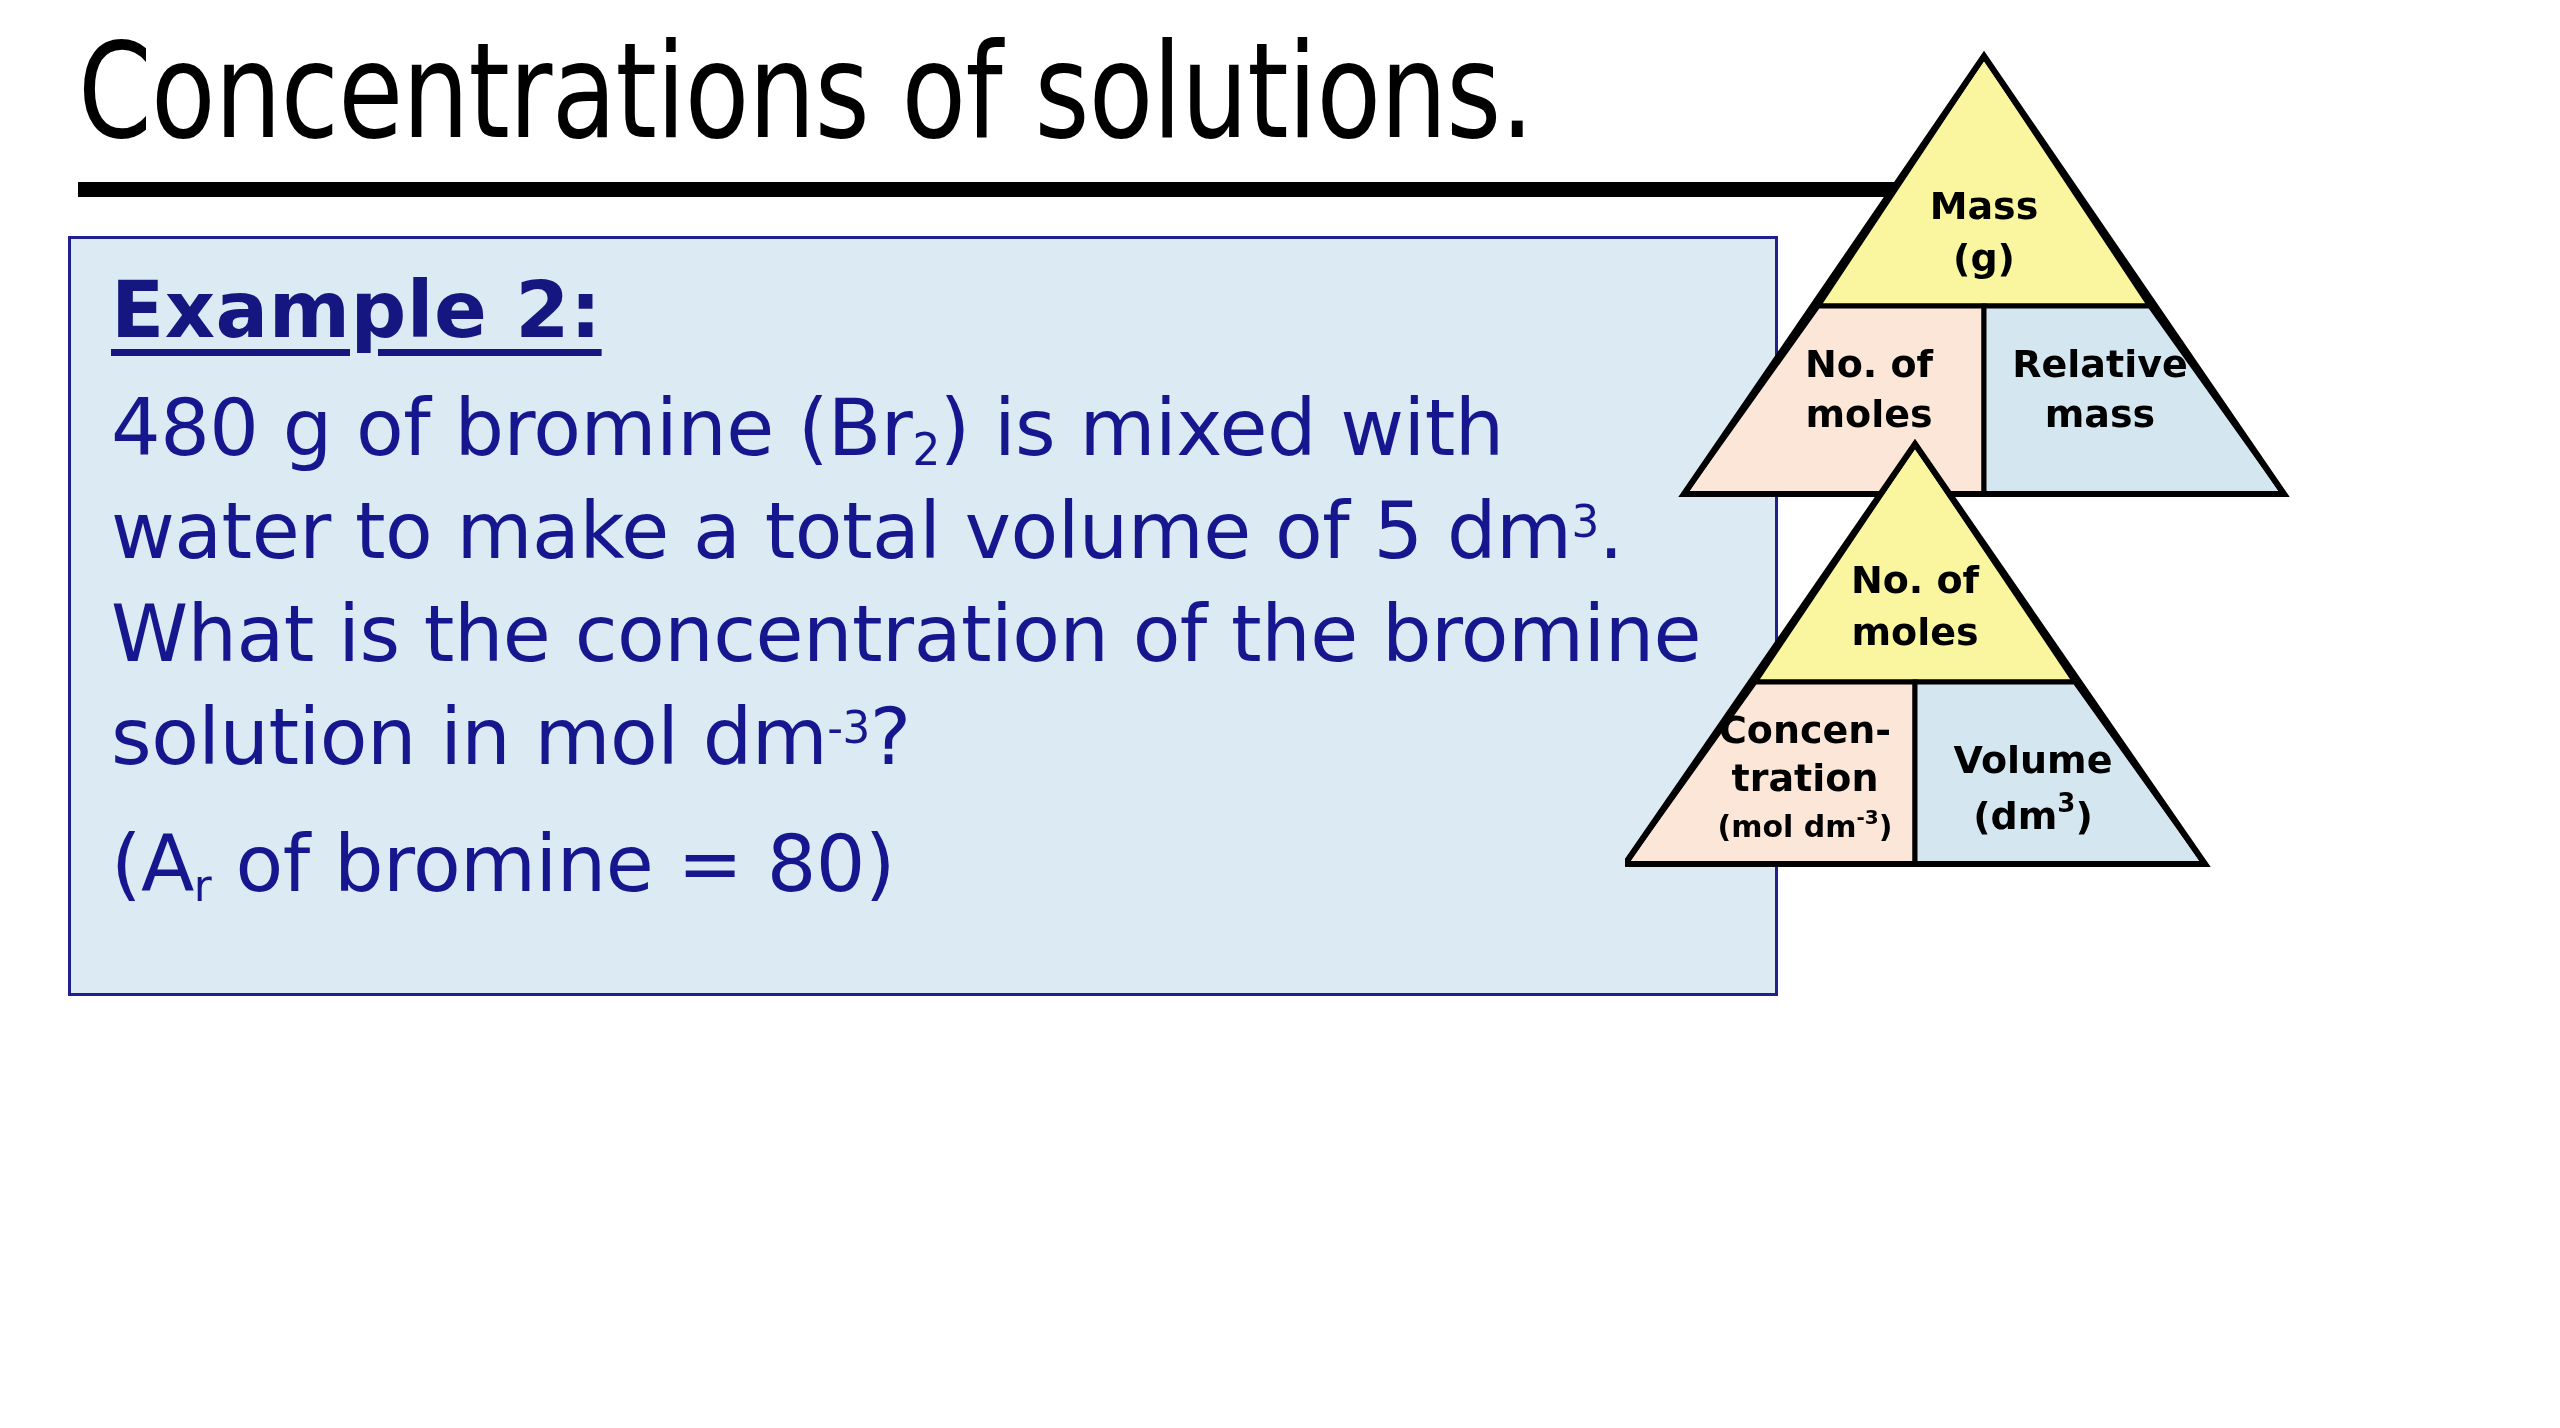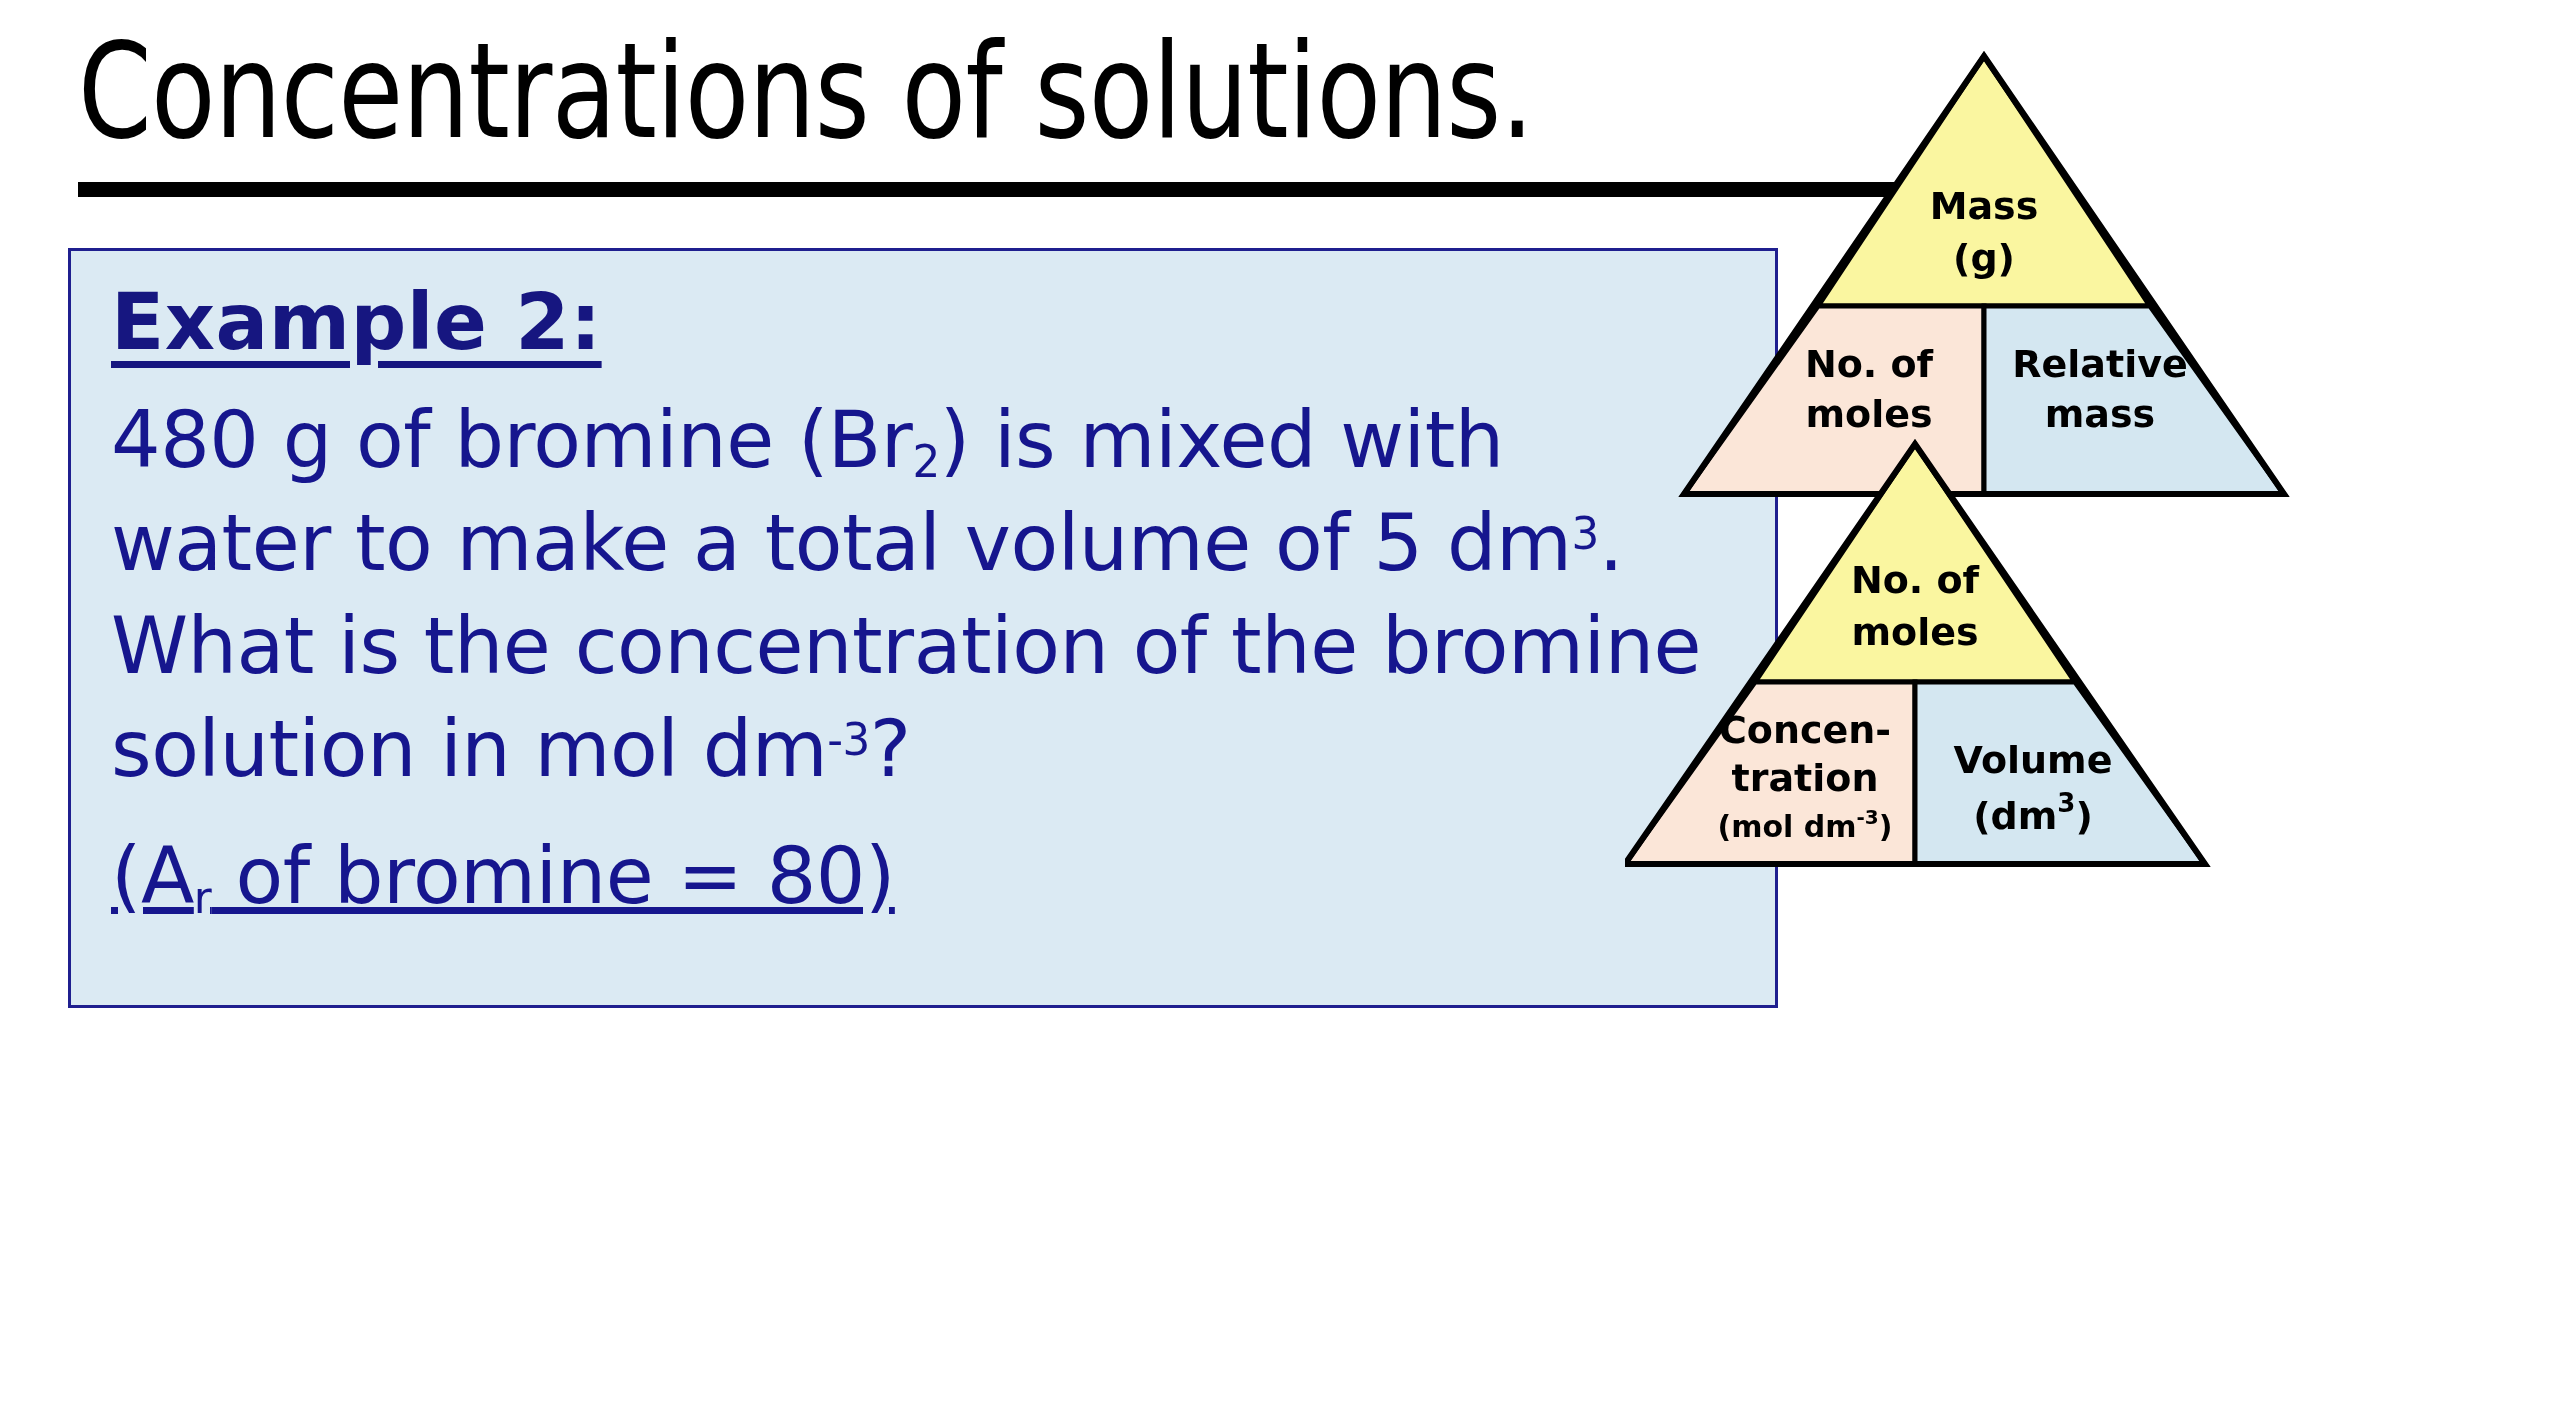--- a/index.html
+++ b/index.html
@@ -37,21 +37,21 @@
     top: 182px;
     width: 1872px;
     height: 15px;
     background: #000000;
   }
 
   
   #question-box {
     position: absolute;
     left: 68px;
-    top: 248px;
+    top: 236px;
     width: 1710px;
     height: 760px;
     background: #dbeaf3;
     border: 3px solid #1f1f8f;
     box-sizing: border-box;
     padding: 26px 38px 0 38px;
   }
   .q-heading {
     font-family: "DejaVu Sans", sans-serif;
     font-size: 78px;
@@ -72,21 +72,20 @@
     margin: 18px 0 0 2px;
     letter-spacing: -0.5px;
   }
   .q-tail {
     font-family: "DejaVu Sans", sans-serif;
     font-size: 78px;
     line-height: 1.32;
     color: #16168e;
     margin: 24px 0 0 2px;
     letter-spacing: -0.5px;
-    text-decoration: underline;
   }
   sub { font-size: 0.56em; vertical-align: -0.22em; }
   sup { font-size: 0.56em; vertical-align: 0.48em; }
 
   
   .tri-wrap { position: absolute; }
   #triangle-top  { left: 1524px; top: 48px;  width: 920px; height: 455px; }
   #triangle-bot  { left: 1625px; top: 432px; width: 920px; height: 990px; }
 
   .tri-svg { display: block; }

